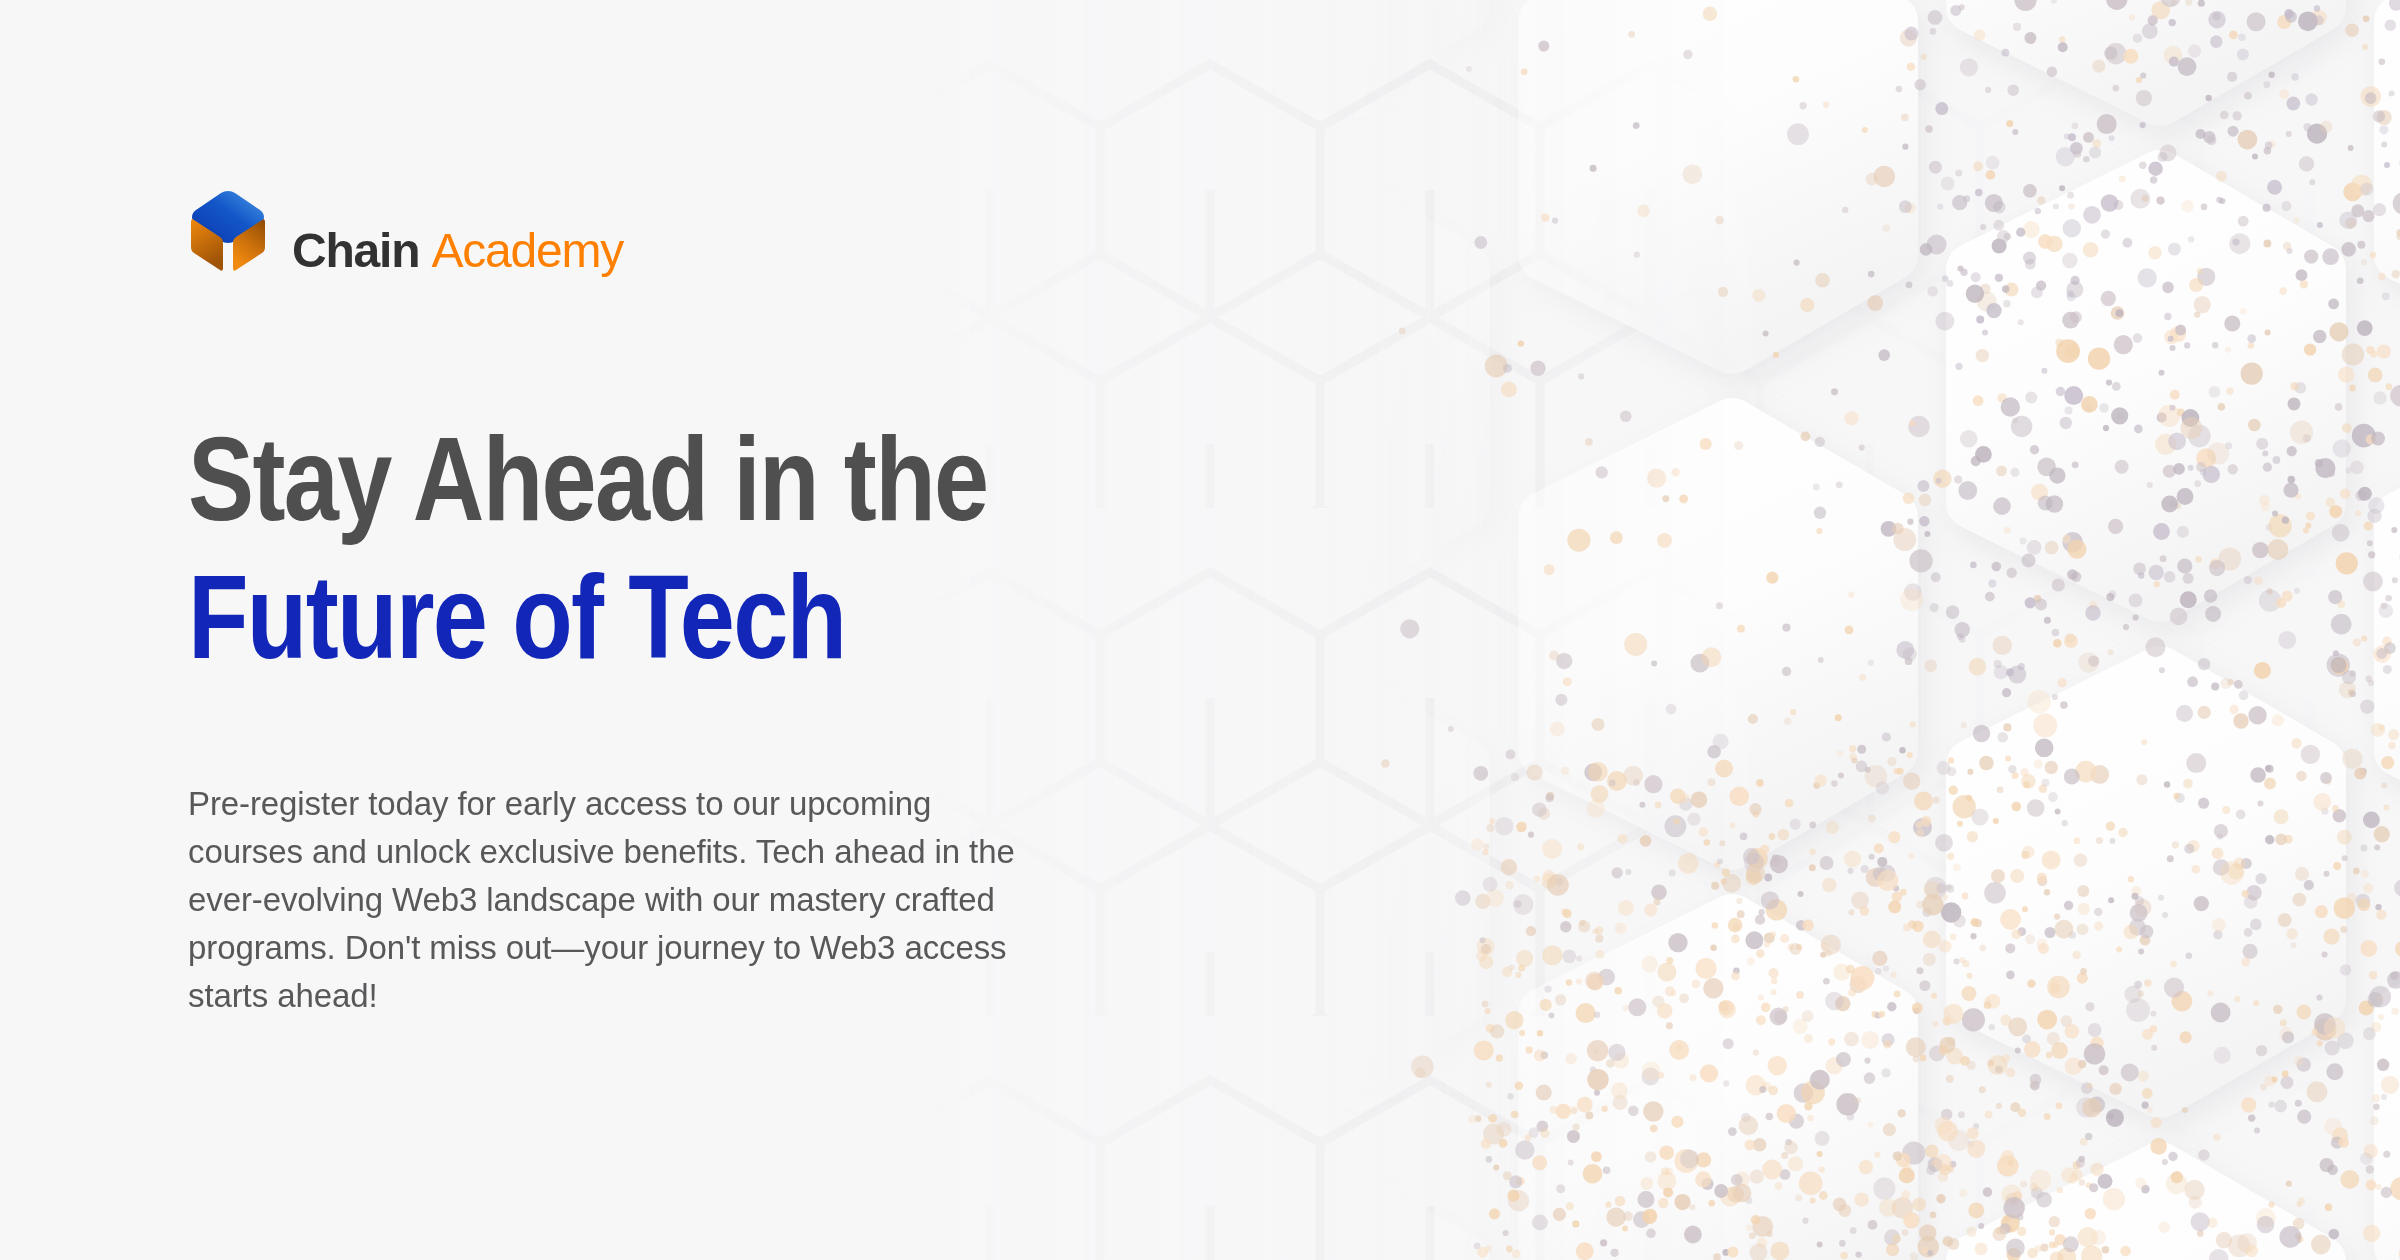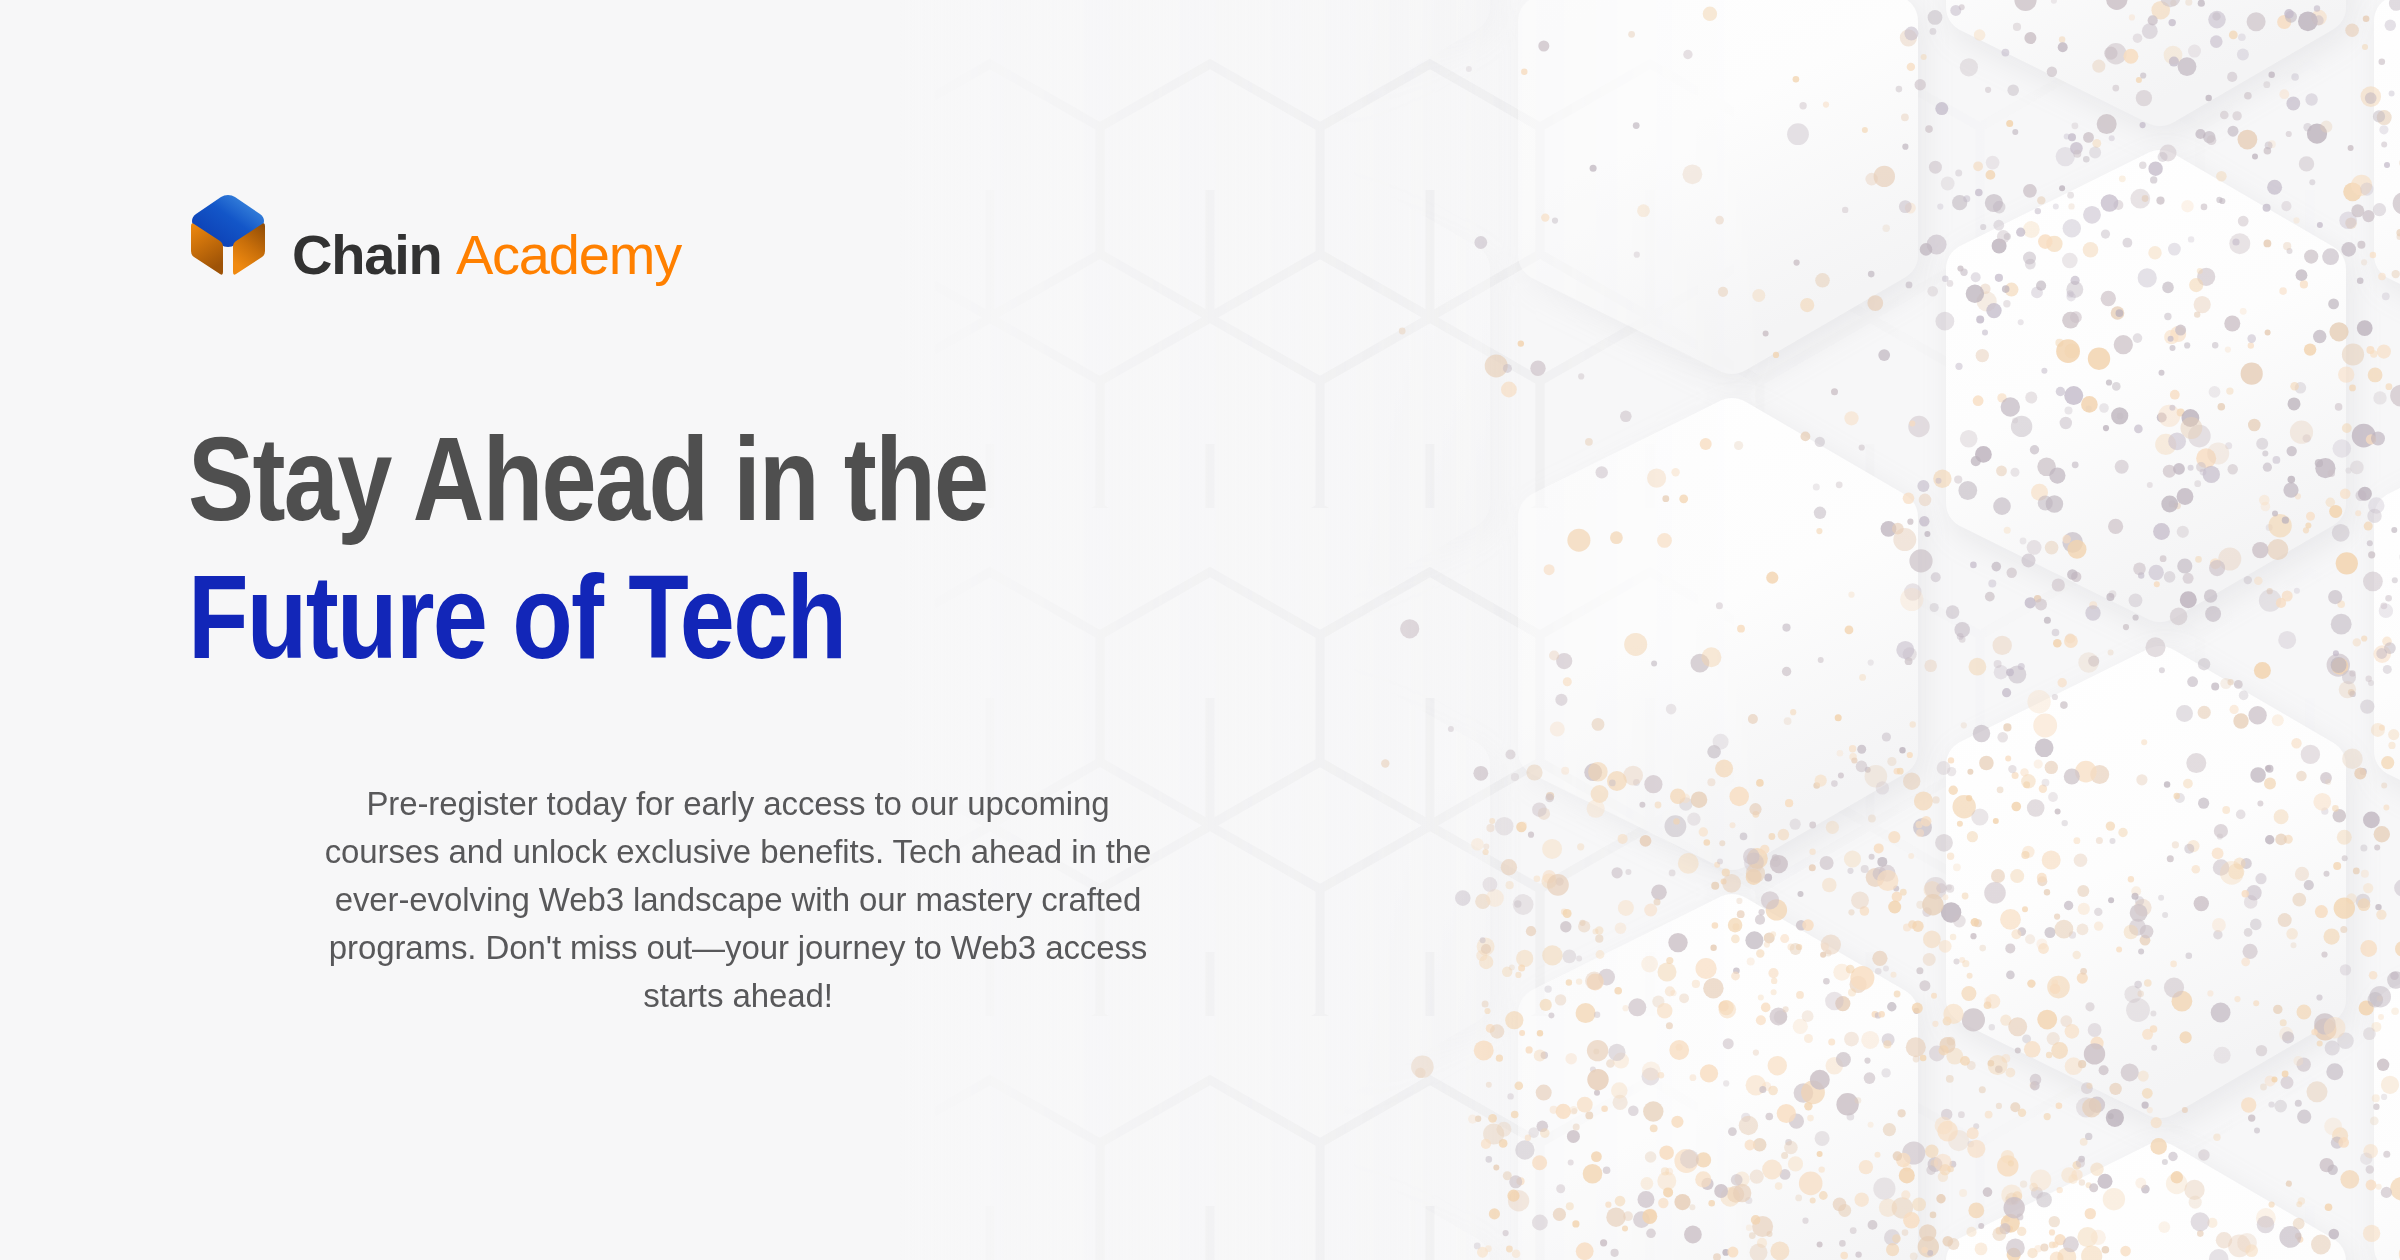--- a/index.html
+++ b/index.html
@@ -38,21 +38,21 @@
     padding:0 0 0 188px;
   }
 
   
   #logo-row {
     position:absolute; top:186px; left:188px;
     display:flex; align-items:center; gap:24px;
   }
   #logo-cube { width:80px; height:84px; flex:0 0 auto; display:block; }
   #logo-text {
-    font-size:56px;
+    font-size:48px;
     font-weight:700;
     letter-spacing:-1.2px;
     white-space:nowrap;
     line-height:1;
     margin-top:41px;
   }
   .logo-chain   { color:#323232; }
   .logo-academy { color:#ff8000; font-weight:400; }
 
   
@@ -71,21 +71,21 @@
 
   
   #subcopy {
     position:absolute; top:780px; left:188px;
     width:1100px;
     font-size:33px;
     line-height:48px;
     color:#58585a;
     letter-spacing:-0.1px;
   }
-  #subcopy span { display:block; white-space:nowrap;text-align:center; }
+  #subcopy span { display:block; white-space:nowrap; }
 </style>
 </head>
 <body>
 
 <div id="hero">
 
   <svg class="bg-layer" id="bg-wire" viewBox="0 0 2400 1260" preserveAspectRatio="none">
     <defs>
       <pattern id="isoCube" width="440" height="508" patternUnits="userSpaceOnUse">
         <g fill="none" stroke="#e4e4e6" stroke-width="9">

